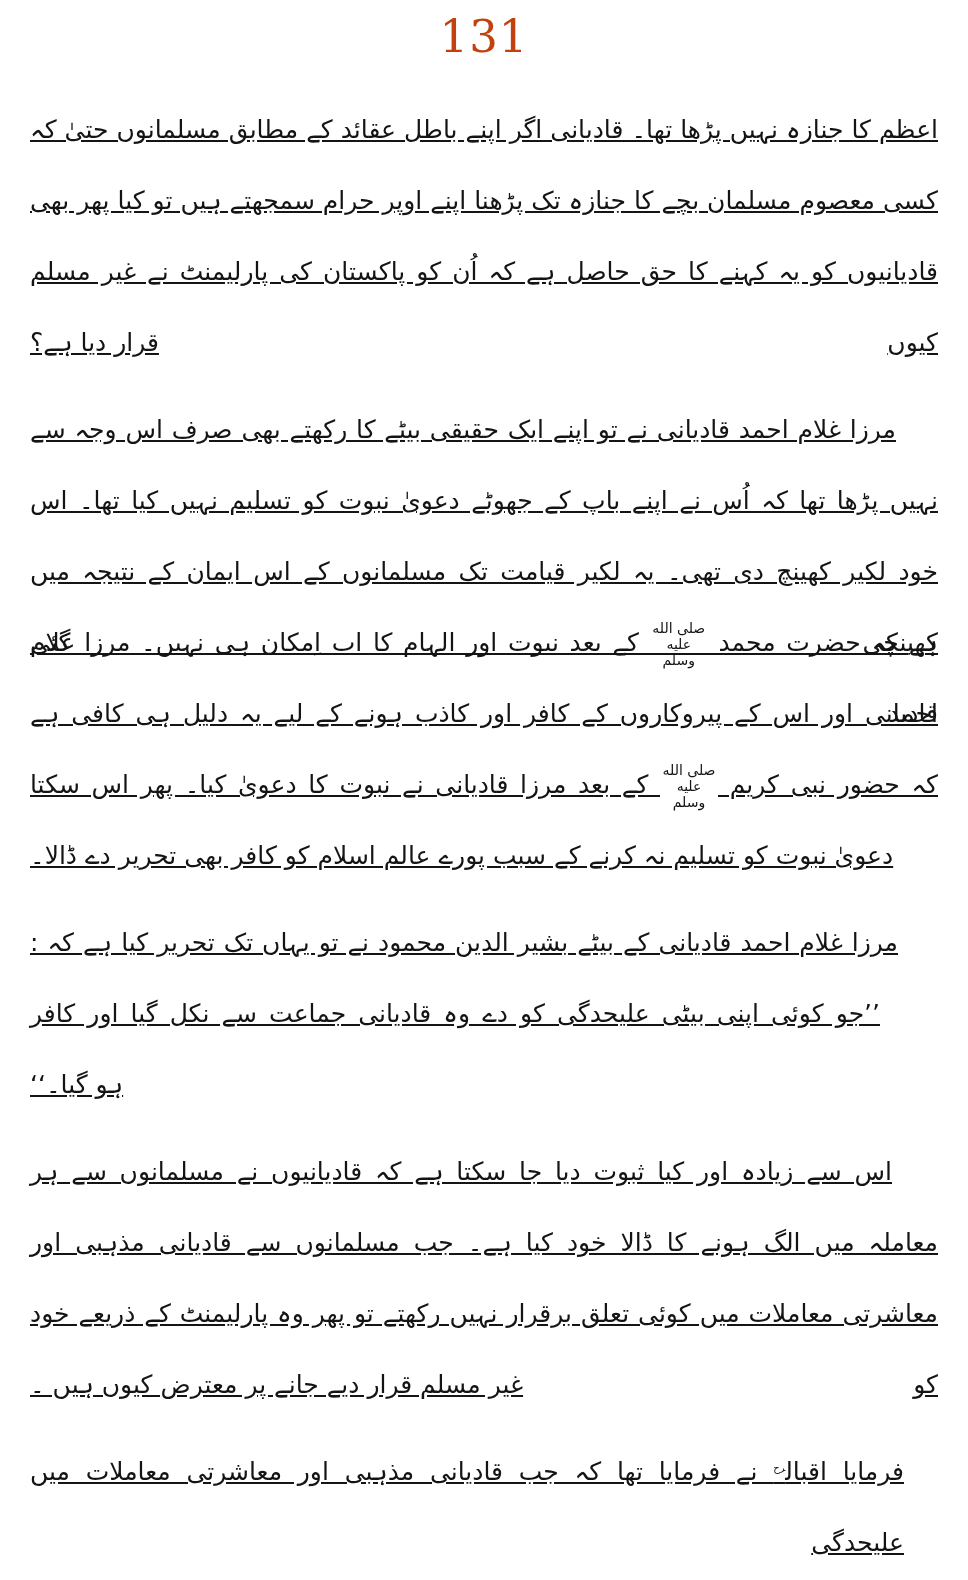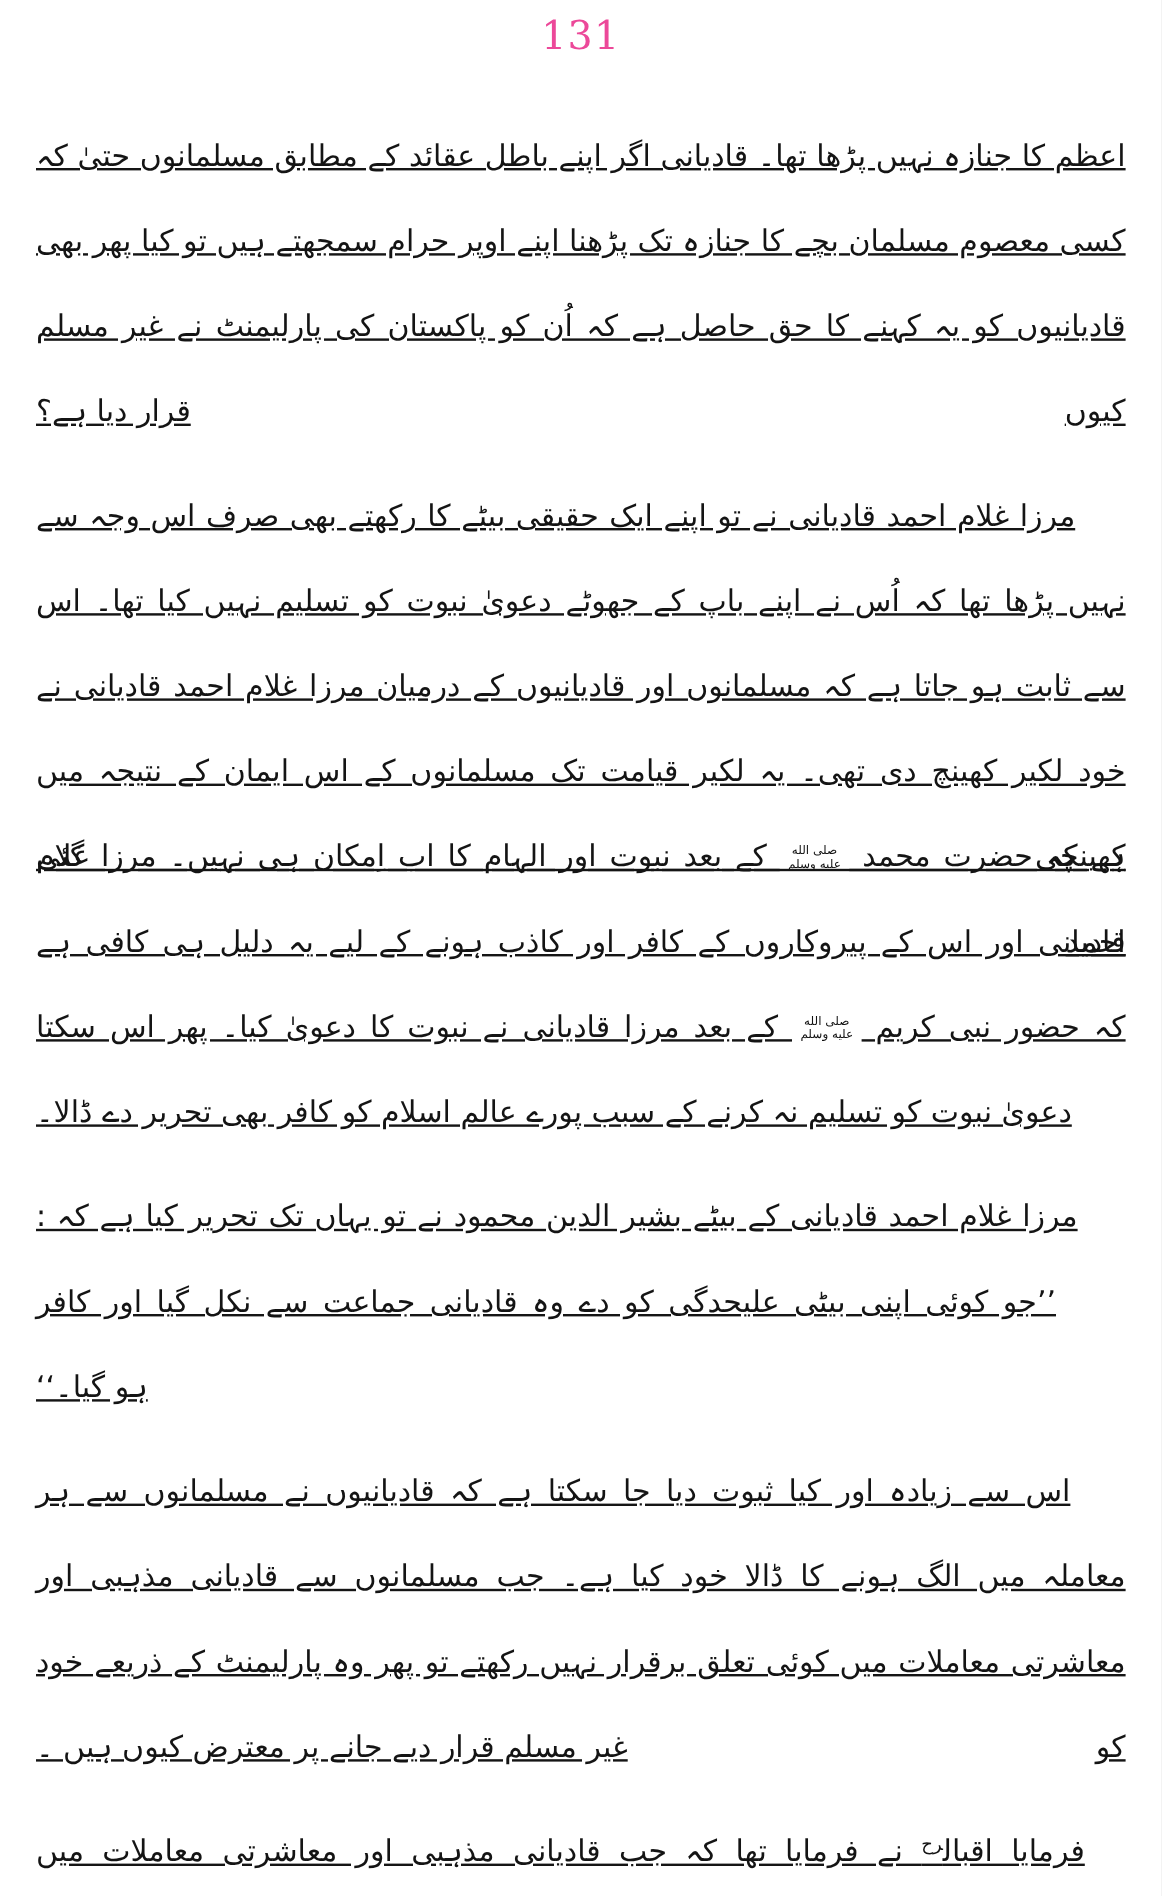--- a/index.html
+++ b/index.html
@@ -10,23 +10,23 @@
     background:#ffffff;
     color:#151515;
     font-family:"DejaVu Sans",sans-serif;
     overflow:hidden;
   }
   .page-number{
     position:absolute;top:10px;left:0;right:0;
     text-align:center;
     direction:ltr;
     font-family:"DejaVu Serif",serif;
-    font-size:33px;
+    font-size:45px;
     letter-spacing:1px;
-    color:#ec4899;
+    color:#c2410c;
   }
   .text-block{
     position:absolute;
     top:94px;right:30px;left:30px;
     direction:rtl;
     font-size:25px;
     text-decoration:underline;
   }
   .line{
     height:71px;
@@ -36,47 +36,46 @@
   }
   .line.justify{
     text-align:justify;
     text-align-last:justify;
   }
   .line.para-gap{margin-top:16px;}
   
   .saw{
     display:inline-block;
     width:58px;
-    font-size:10px;
+    font-size:14px;
     line-height:1.15;
     vertical-align:middle;
     text-align:center;
     white-space:normal;
     text-align-last:center;
   }
   
   .rh{
-    font-size:15px;
+    font-size:10px;
     vertical-align:super;
     line-height:0;
   }
 </style>
 </head>
 <body>
 
 <div class="page">
   <div class="page-number">131</div>
   <div class="text-block" id="text-block">
       <div class="line justify"><span>اعظم کا جنازہ نہیں پڑھا تھا۔ قادیانی اگر اپنے باطل عقائد کے مطابق مسلمانوں حتیٰ کہ</span></div>
       <div class="line justify"><span>کسی معصوم مسلمان بچے کا جنازہ تک پڑھنا اپنے اوپر حرام سمجھتے ہیں تو کیا پھر بھی</span></div>
       <div class="line justify"><span>قادیانیوں کو یہ کہنے کا حق حاصل ہے کہ اُن کو پاکستان کی پارلیمنٹ نے غیر مسلم کیوں</span></div>
       <div class="line " style="padding-right: 80px;"><span>قرار دیا ہے؟</span></div>
       <div class="line justify para-gap" style="padding-right: 42px;"><span>مرزا غلام احمد قادیانی نے تو اپنے ایک حقیقی بیٹے کا رکھتے بھی صرف اس وجہ سے</span></div>
       <div class="line justify"><span>نہیں پڑھا تھا کہ اُس نے اپنے باپ کے جھوٹے دعویٰ نبوت کو تسلیم نہیں کیا تھا۔ اس</span></div>
-      <div class="line justify"><span>سے ثابت ہو جاتا ہے کہ مسلمانوں اور قادیانیوں کے درمیان مرزا غلام احمد قادیانی نے</span></div>
       <div class="line justify"><span>خود لکیر کھینچ دی تھی۔ یہ لکیر قیامت تک مسلمانوں کے اس ایمان کے نتیجہ میں کھینچی گئی</span></div>
       <div class="line justify"><span>ہے کہ حضرت محمد </span><span class="saw">صلى الله عليه وسلم</span><span> کے بعد نبوت اور الہام کا اب اِمکان ہی نہیں۔ مرزا غلام احمد</span></div>
       <div class="line justify"><span>قادیانی اور اس کے پیروکاروں کے کافر اور کاذب ہونے کے لیے یہ دلیل ہی کافی ہے</span></div>
       <div class="line justify"><span>کہ حضور نبی کریم </span><span class="saw">صلى الله عليه وسلم</span><span> کے بعد مرزا قادیانی نے نبوت کا دعویٰ کیا۔ پھر اس سکتا</span></div>
       <div class="line "><span>دعویٰ نبوت کو تسلیم نہ کرنے کے سبب پورے عالم اسلام کو کافر بھی تحریر دے ڈالا۔</span></div>
       <div class="line justify para-gap" style="padding-right: 40px;"><span>مرزا غلام احمد قادیانی کے بیٹے بشیر الدین محمود نے تو یہاں تک تحریر کیا ہے کہ :</span></div>
       <div class="line justify" style="padding-right: 58px;"><span>’’جو کوئی اپنی بیٹی علیحدگی کو دے وہ قادیانی جماعت سے نکل گیا اور کافر</span></div>
       <div class="line " style="padding-right: 72px;"><span>ہو گیا۔‘‘</span></div>
       <div class="line justify para-gap" style="padding-right: 46px;"><span>اس سے زیادہ اور کیا ثبوت دیا جا سکتا ہے کہ قادیانیوں نے مسلمانوں سے ہر</span></div>
       <div class="line justify"><span>معاملہ میں الگ ہونے کا ڈالا خود کیا ہے۔ جب مسلمانوں سے قادیانی مذہبی اور</span></div>

